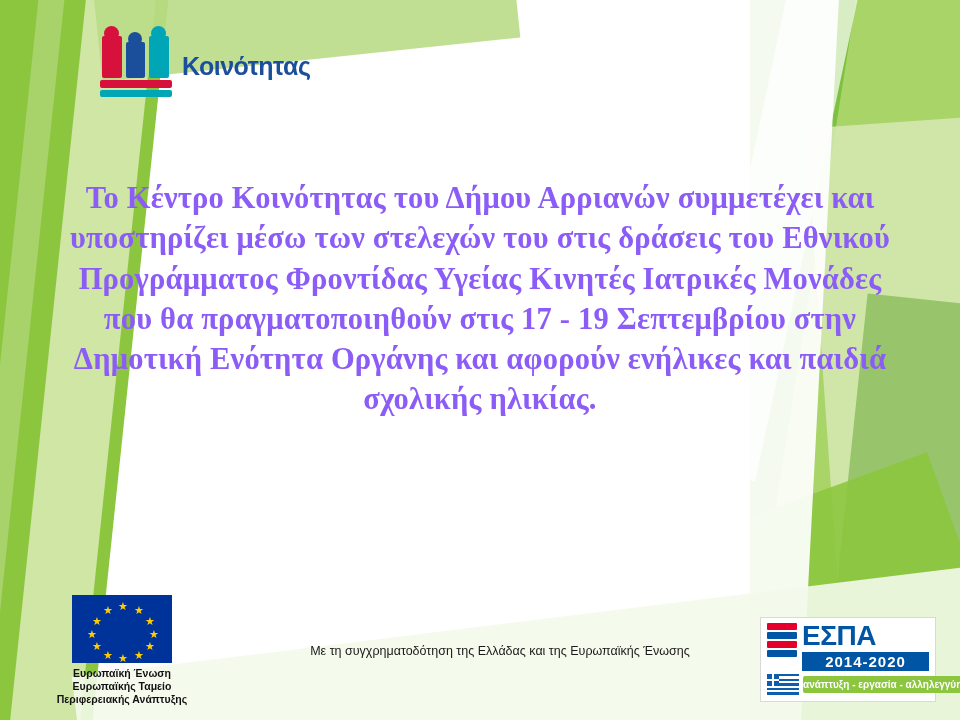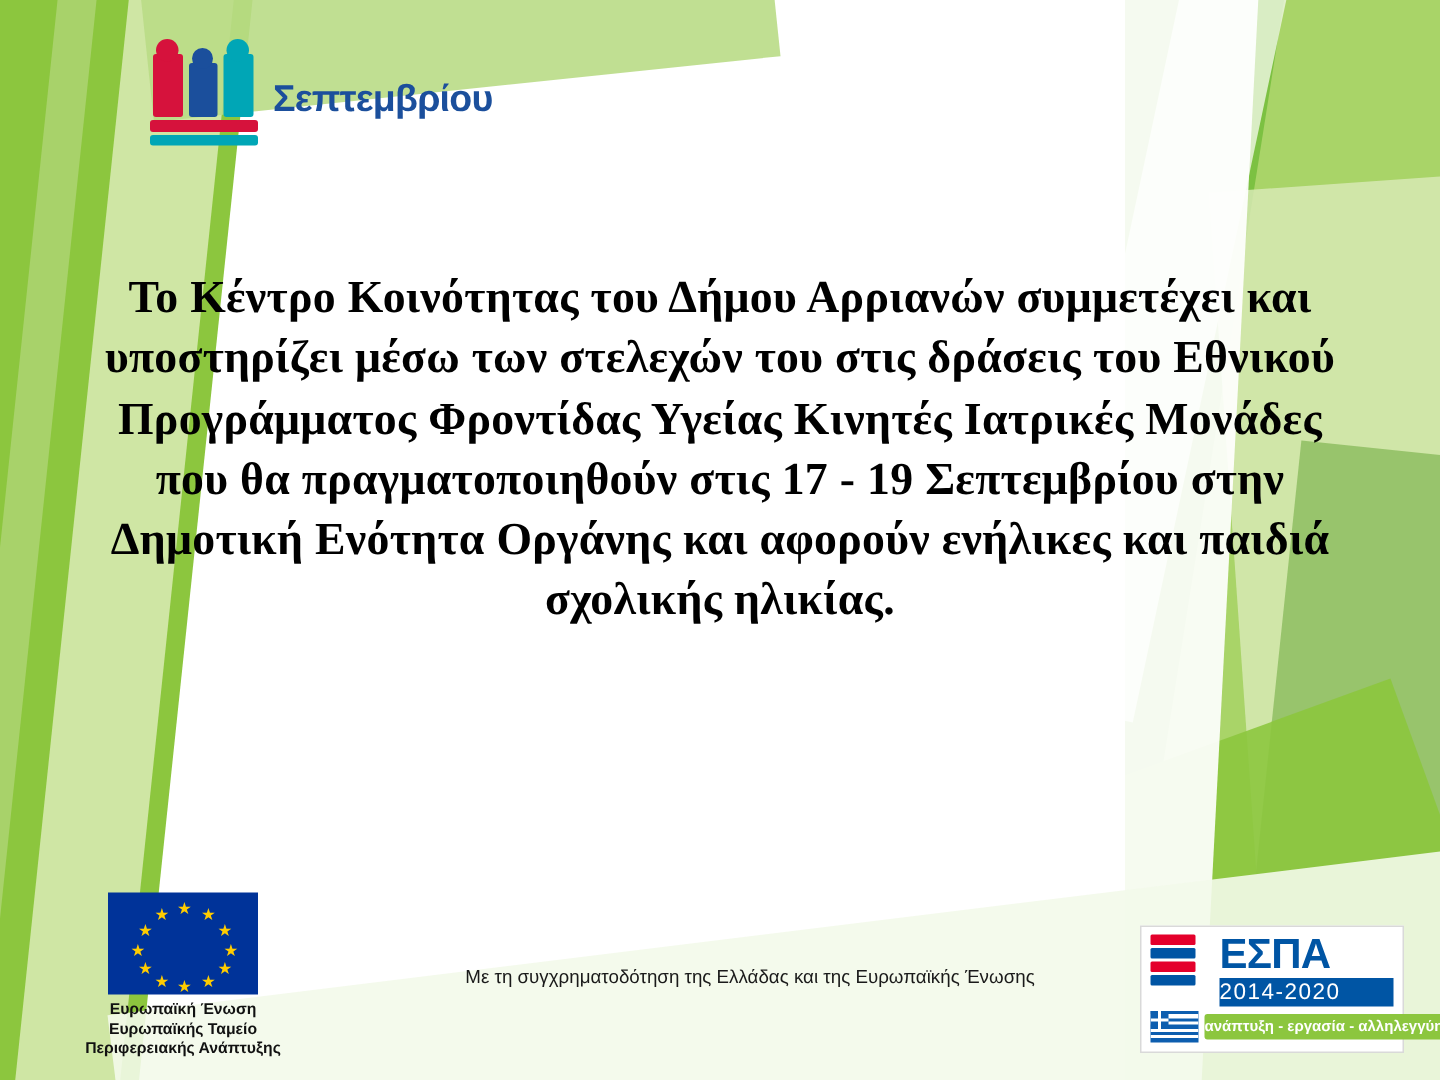--- a/index.html
+++ b/index.html
@@ -226,21 +226,21 @@
   .body-text {
     position: absolute;
     left: 60px;
     top: 178px;
     width: 840px;
     text-align: center;
     font-family: "Liberation Serif", serif;
     font-weight: bold;
     font-size: 30.5px;
     line-height: 1.32;
-    color: #000000;
+    color: #8b5cf6;
     letter-spacing: 0.2px;
   }
 
   
   .eu-block {
     position: absolute;
     left: 48px;
     bottom: 14px;
     width: 148px;
   }
@@ -283,21 +283,21 @@
     bottom: 18px;
     width: 176px;
     background: #ffffff;
     border: 1px solid #d9d9d9;
     padding: 5px 6px 6px 6px;
     box-sizing: border-box;
   }
   .espa-top {
     display: flex;
     align-items: flex-start;
-    gap: 16px;
+    gap: 5px;
   }
   .espa-bars {
     width: 30px;
     height: 34px;
     position: relative;
     flex: 0 0 auto;
   }
   .bar {
     position: absolute;
     left: 0;
@@ -314,21 +314,22 @@
     font-weight: bold;
     color: #0055a4;
     line-height: 0.95;
     letter-spacing: -0.5px;
   }
   .espa-years {
     margin-top: 2px;
     background: #0055a4;
     color: #ffffff;
     font-size: 15px;
-    font-weight: normal;
+    font-weight: bold;
+    text-align: center;
     letter-spacing: 1px;
     padding: 1px 0;
   }
   .espa-bottom {
     margin-top: 3px;
     display: flex;
     align-items: center;
     gap: 4px;
   }
   .gr-flag {
@@ -399,21 +400,21 @@
           <div class="lm lm-red"></div>
           <div class="lm lm-red-head"></div>
           <div class="lm lm-blue"></div>
           <div class="lm lm-blue-head"></div>
           <div class="lm lm-teal"></div>
           <div class="lm lm-teal-head"></div>
           <div class="lm lm-base"></div>
           <div class="lm lm-base2"></div>
         </div>
         <div class="logo-text">
-          <div class="l2">Σεπτεμβρίου</div>
+          <div class="l2">Κοινότητας</div>
         </div>
       </div>
     </div>
 
     <div class="body-text">Το Κέντρο Κοινότητας του Δήμου Αρριανών συμμετέχει και υποστηρίζει μέσω των στελεχών του στις δράσεις του Εθνικού Προγράμματος Φροντίδας Υγείας Κινητές Ιατρικές Μονάδες που θα πραγματοποιηθούν στις 17 - 19 Σεπτεμβρίου στην Δημοτική Ενότητα Οργάνης και αφορούν ενήλικες και παιδιά σχολικής ηλικίας.</div>
 
     <div class="funding-note">Με τη συγχρηματοδότηση της Ελλάδας και της Ευρωπαϊκής Ένωσης</div>
 
     <div class="eu-block">
       <div class="eu-flag">

